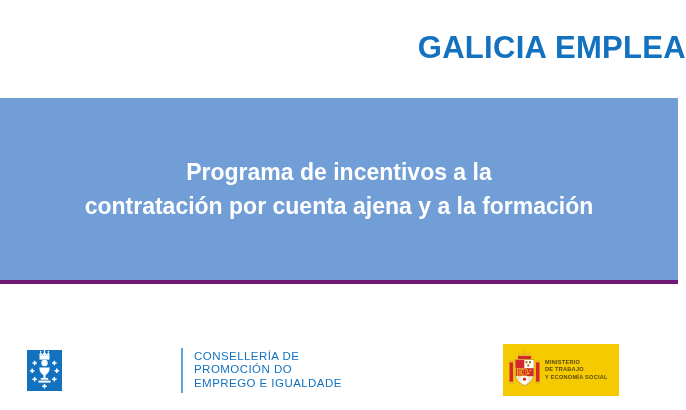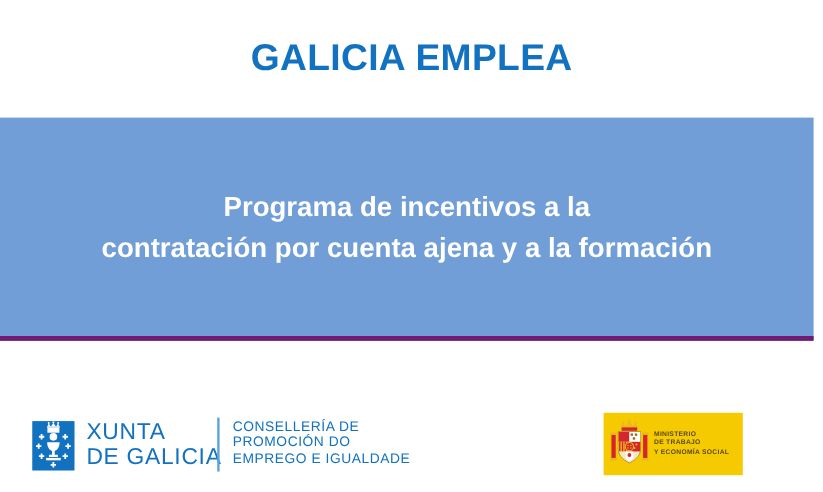--- a/index.html
+++ b/index.html
@@ -14,21 +14,21 @@
     overflow: hidden;
     font-family: "Liberation Sans", sans-serif;
   }
 
   
   .page-title {
     position: absolute;
     left: 0;
     top: 28px;
     width: 686px;
-    text-align: center;
+    text-align: right;
     color: #1272c0;
     font-weight: bold;
     font-size: 31px;
     letter-spacing: 0.3px;
     line-height: 40px;
     font-family: "Liberation Sans", sans-serif;
   }
 
   
   .banner {
@@ -221,22 +221,20 @@
           <path d="M15.2 35.6h1.5v-1.5h1.5v1.5h1.5v1.5h-1.5v1.5h-1.5v-1.5h-1.5z"></path>
         </g>
 
         <g fill="#ffffff">
           <circle cx="17.5" cy="13.0" r="3.2"></circle>
           <path d="M12.3 17.6h10.4c0 4.2-2.1 6.6-4.1 7.3v3.0h2.6v1.9h-7.4v-1.9h2.6v-3.0c-2.0-0.7-4.1-3.1-4.1-7.3z"></path>
           <rect x="11.4" y="30.6" width="12.2" height="2.0"></rect>
         </g>
       </svg>
     </div>
-    <div class="xunta-words">XUNTA
-DE GALICIA</div>
   </div>
 
   <div class="divider"></div>
 
   <div class="conselleria">CONSELLERÍA DE
 PROMOCIÓN DO
 EMPREGO E IGUALDADE</div>
 
   <div class="ministry">
     <svg class="esc" viewBox="0 0 33 40" xmlns="http://www.w3.org/2000/svg">

